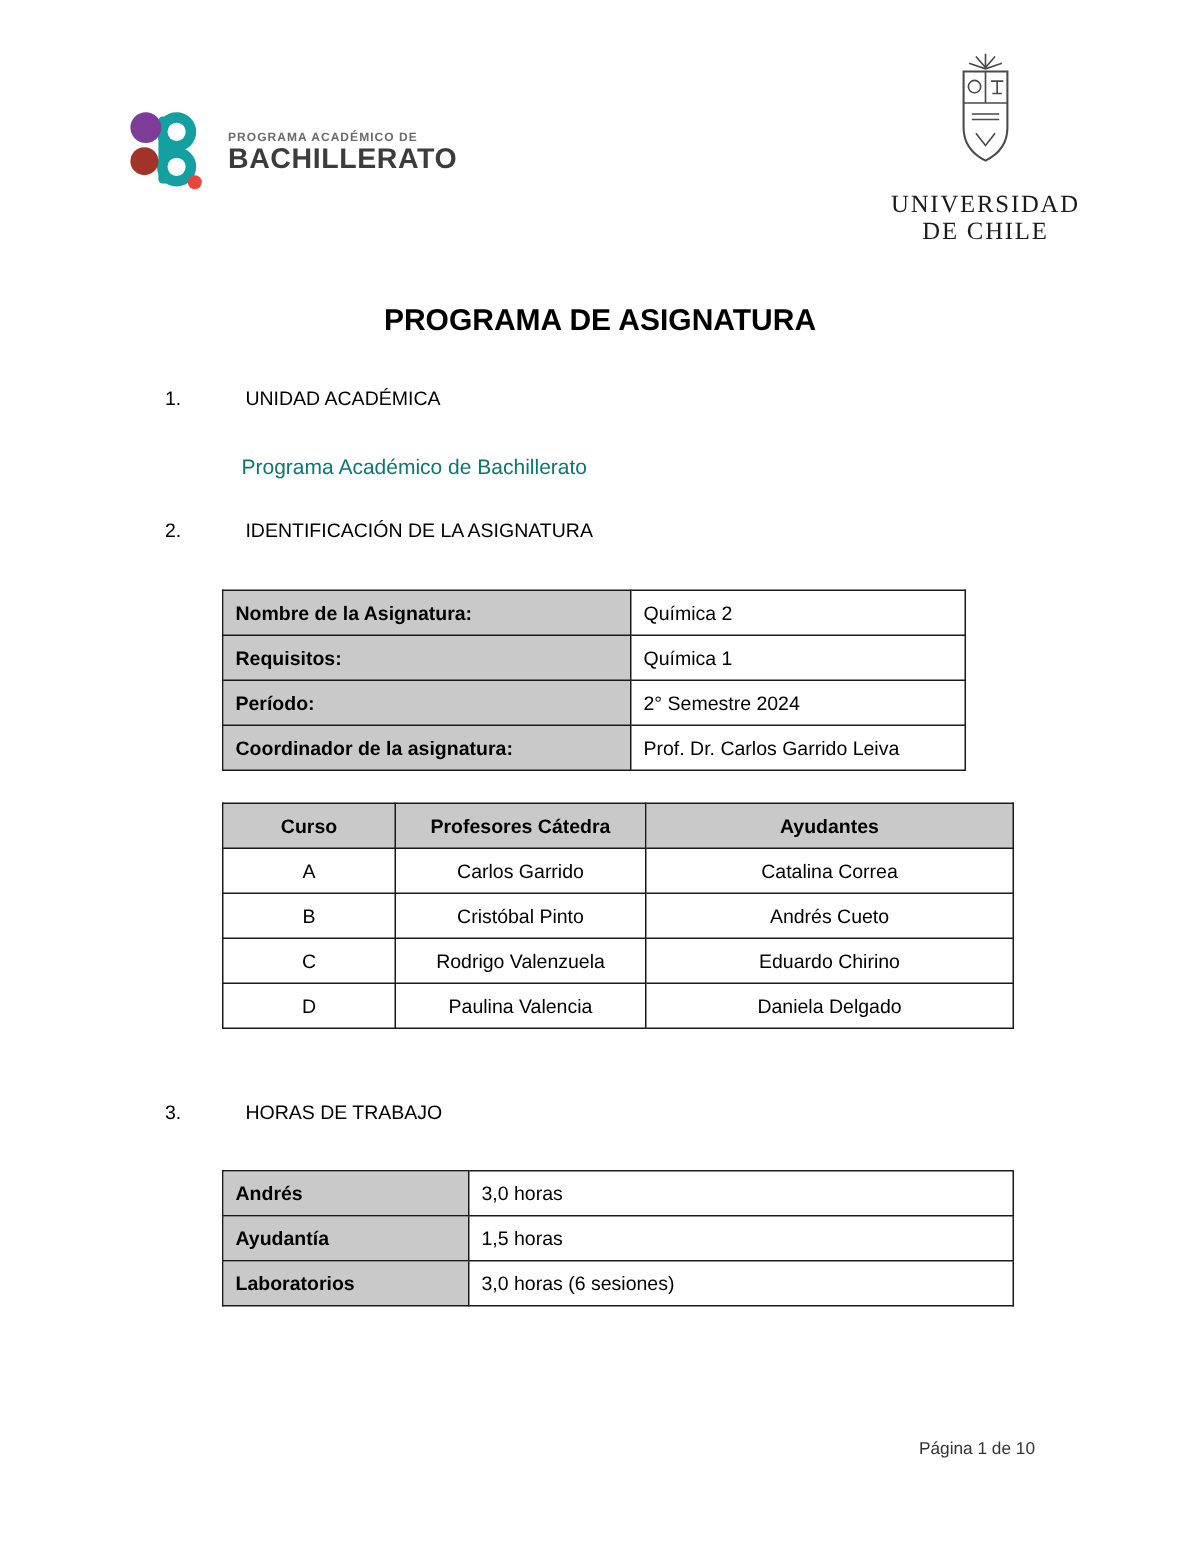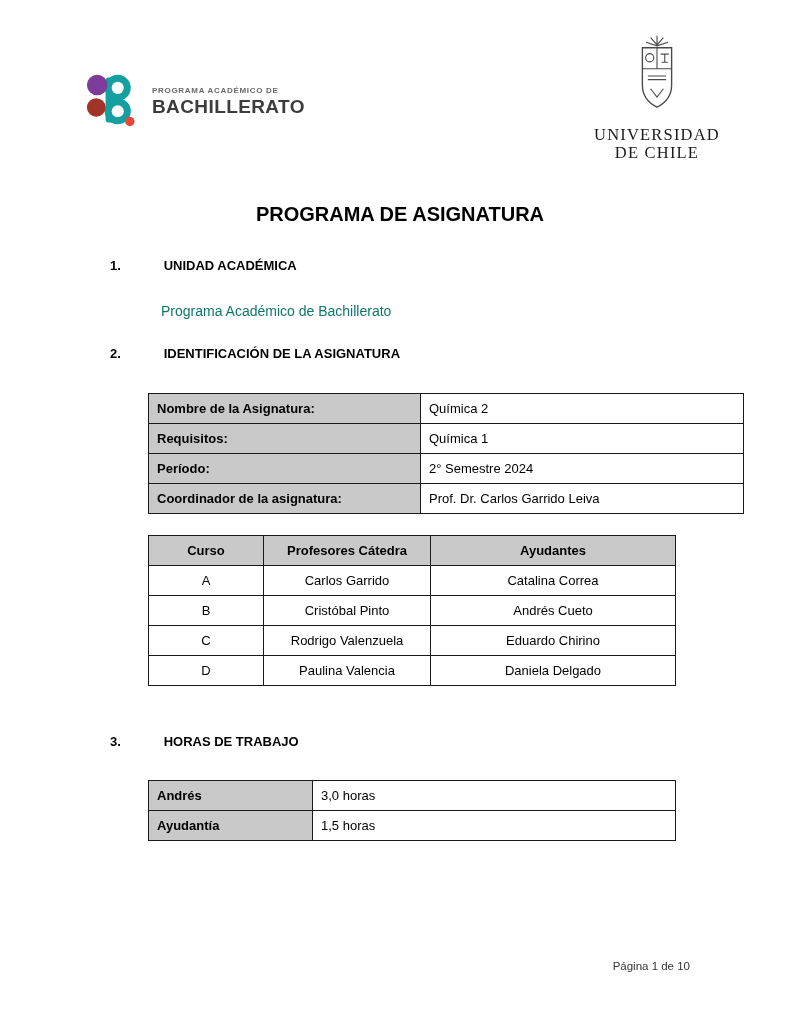--- a/index.html
+++ b/index.html
@@ -62,21 +62,21 @@
     text-align: center;
     font-weight: bold;
     font-size: 20px;
     color: #000;
   }
 
   
   .section-heading {
     position: absolute;
     left: 110px;
-    font-weight: bold;
+    font-weight: normal;
     font-size: 13px;
     color: #000;
     white-space: nowrap;
   }
   .section-heading .num { display: inline-block; width: 50px; }
   .section-body {
     position: absolute;
     left: 161px;
     font-size: 14px;
     color: #0f766e;
@@ -98,21 +98,21 @@
     height: 29px;
     vertical-align: middle;
     overflow: hidden;
     white-space: nowrap;
   }
   td.hd, th.hd {
     background: #c9c9c9;
     font-weight: bold;
     text-align: left;
   }
-  .tbl-ident { width: 596px; top: 393px; }
+  .tbl-ident { width: 496px; top: 393px; }
   .tbl-cursos { width: 528px; top: 535px; }
   .tbl-cursos td, .tbl-cursos th { text-align: center; }
   .tbl-cursos th.hd { text-align: center; }
   .tbl-horas { width: 528px; top: 780px; }
   .tbl-horas td { height: 30px; }
 
   
   .footer-page {
     position: absolute;
     top: 960px;
@@ -250,18 +250,22 @@
       </colgroup>
     <tbody>
         <tr>
       <td class="hd">Andrés</td>
       <td>3,0 horas</td>
     </tr>
     <tr>
       <td class="hd">Ayudantía</td>
       <td>1,5 horas</td>
     </tr>
+    <tr>
+      <td class="hd">Laboratorios</td>
+      <td>3,0 horas (6 sesiones)</td>
+    </tr>
   </tbody>
     </table>
 
   <div class="footer-page">Página 1 de 10</div>
 
 </div>
 
 </body></html>

